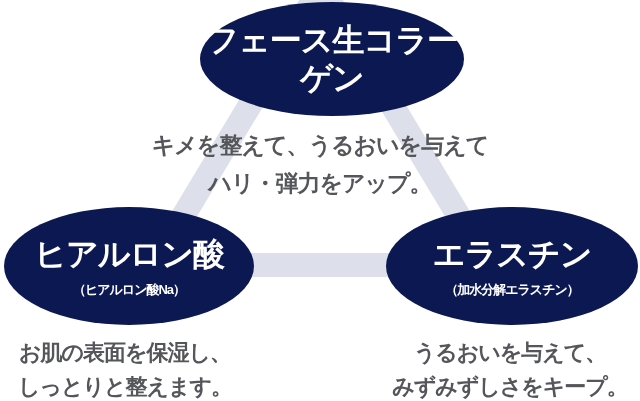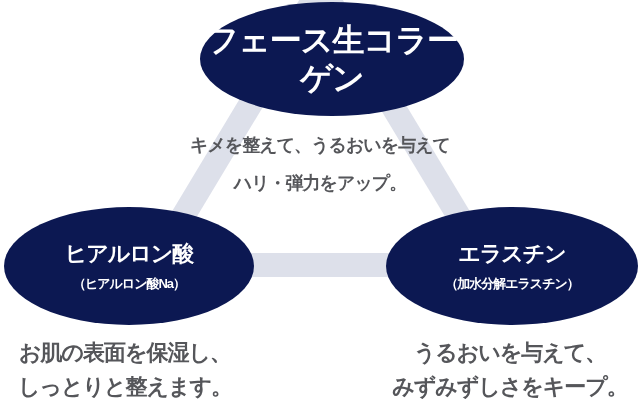--- a/index.html
+++ b/index.html
@@ -28,30 +28,30 @@
     display:flex;
     flex-direction:column;
     align-items:center;
     justify-content:center;
     text-align:center;
     font-weight:bold;
   }
   .node-top{left:200px;top:2px;width:264px;height:114px;}
   .node-left{left:4px;top:207px;width:250px;height:118px;}
   .node-right{left:386px;top:207px;width:252px;height:118px;}
-  .node-main{font-size:22px;letter-spacing:-1px;line-height:1.2;}
+  .node-main{font-size:32px;letter-spacing:-1px;line-height:1.2;}
   .node-top .node-main{font-size:32px;}
   .node-sub{font-size:13px;margin-top:9px;letter-spacing:-1px;line-height:1.2;}
   .caption{
     position:absolute;
     color:var(--caption-text);
     font-weight:bold;
     text-align:center;
   }
-  .caption-center{left:120px;top:126px;width:400px;font-size:18px;line-height:38px;letter-spacing:-1px;}
+  .caption-center{left:120px;top:126px;width:400px;font-size:23px;line-height:38px;letter-spacing:-1px;}
   .caption-left{left:0px;top:336px;width:250px;font-size:22px;line-height:34px;letter-spacing:-1px;}
   .caption-right{left:380px;top:336px;width:260px;font-size:22px;line-height:34px;letter-spacing:-1px;}
 </style>
 </head>
 <body>
 
 <div class="stage">
 
   <svg class="connectors" viewBox="0 0 640 401" xmlns="http://www.w3.org/2000/svg">
     <line x1="321" y1="-13" x2="152" y2="268"></line>

